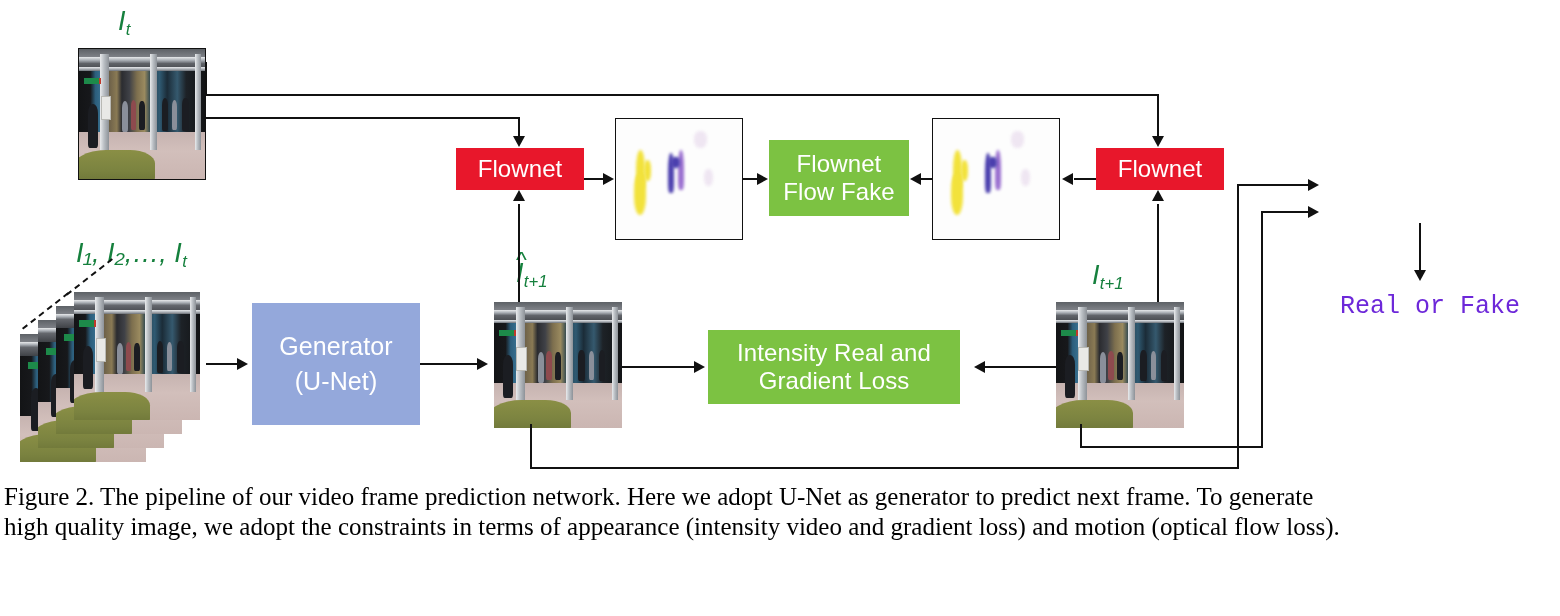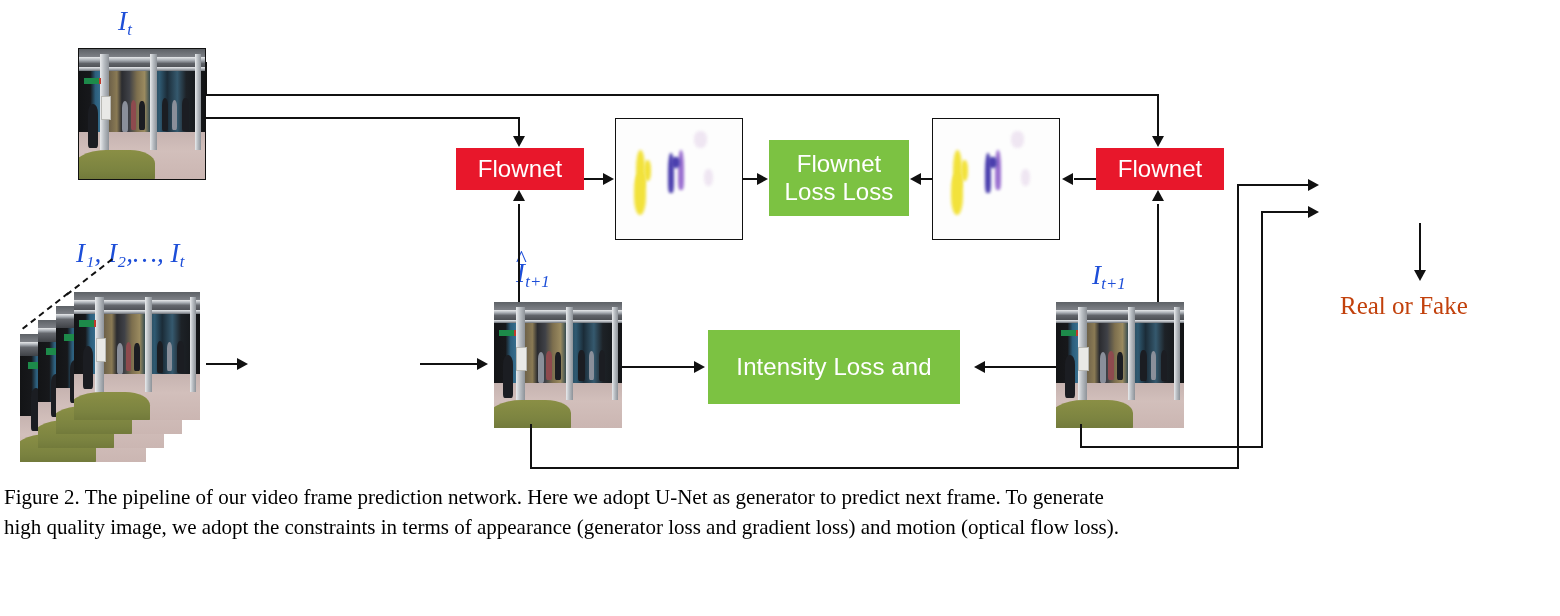--- a/index.html
+++ b/index.html
@@ -32,23 +32,23 @@
     color: #ffffff;
     font-family: "Liberation Sans", sans-serif;
     font-weight: 400;
     line-height: 1.18;
     letter-spacing: .1px;
   }
   .procbox span { display: block; }
 
   
   .mathlabel {
-    font-family: Liberation Serif, serif;
+    font-family: Liberation Sans, sans-serif;
     font-style: italic;
-    color: #1d4ed8;
+    color: #15803d;
     white-space: nowrap;
   }
   .mathlabel sub {
     font-style: italic;
     font-size: .62em;
     vertical-align: baseline;
     position: relative;
     top: .30em;
     left: .02em;
   }
@@ -57,22 +57,22 @@
     position: absolute;
     left: 0; right: 0;
     top: -0.52em;
     text-align: center;
     font-size: .85em;
   }
   .hatwrap { position: relative; display: inline-block; }
 
   
   .plainlabel {
-    font-family: Liberation Serif, serif;
-    color: #c2410c;
+    font-family: Liberation Mono, monospace;
+    color: #6d28d9;
     white-space: nowrap;
   }
 
   
   .thumb { overflow: hidden; background:#cfcfcf; }
   .thumb.bordered { border: 1.6px solid #111; }
 
   
   .scene { position: absolute; inset: 0; overflow: hidden; }
   .sky-roof {
@@ -152,21 +152,21 @@
   .ah-down  { border-left:6px solid transparent; border-right:6px solid transparent; border-top:11px solid #111; }
   .ah-up    { border-left:6px solid transparent; border-right:6px solid transparent; border-bottom:11px solid #111; }
 
   
   #caption {
     position:absolute;
     left: 4px;
     top: 482px;
     width: 1552px;
     font-family: "Liberation Serif", serif;
-    font-size: 21px;
+    font-size: 25px;
     line-height: 30px;
     color: #000;
     text-align: justify;
     text-justify: inter-word;
   }
   #caption .line { display:block; white-space: nowrap; }
   #caption .last { text-align: left; }
 </style>
 </head>
 <body>
@@ -264,20 +264,26 @@
         <div class="person light" style="left:34%;top:40%;width:5%;height:24%;"></div>
         <div class="person red" style="left:41%;top:39%;width:4.5%;height:23%;"></div>
         <div class="person" style="left:48%;top:40%;width:4%;height:22%;"></div>
         <div class="person" style="left:66%;top:38%;width:5%;height:25%;"></div>
         <div class="person light" style="left:74%;top:39%;width:4%;height:23%;"></div>
         <div class="person" style="left:82%;top:38%;width:5%;height:25%;"></div>
       </div>
     </div>
   </div>
 
+  <div class="abs procbox" style="left:252px; top:303px; width:168px; height:122px; background:#94A8DB; font-size:25px;">
+    <div>
+      <span>Generator</span>
+      <span style="margin-top:6px;">(U-Net)</span>
+    </div>
+  </div>
 
   <div class="abs mathlabel" style="left:516px; top:258px; font-size:27px;">
     <span class="hatwrap">
       <span class="up">^</span>
       <span>I</span>
     </span><sub>t+1</sub>
   </div>
 
   <div class="abs thumb" style="left:494px; top:302px; width:128px; height:126px;">
     <div class="scene">
@@ -315,21 +321,21 @@
       <div class="blob violet" style="left:49%; top:26%; width:5%; height:33%; border-radius:45% 45% 25% 25%;"></div>
       <div class="blob purple" style="left:44%; top:32%; width:7%; height:9%; border-radius:40%;"></div>
       <div class="blob faint" style="left:70%; top:42%; width:7%; height:14%; border-radius:45%;"></div>
       <div class="blob faint" style="left:62%; top:10%; width:10%; height:14%; border-radius:45%;"></div>
     </div>
   </div>
 
   <div class="abs procbox" style="left:769px; top:140px; width:140px; height:76px; background:#7CC242; font-size:24px;">
     <div>
       <span>Flownet</span>
-      <span>Loss Loss</span>
+      <span>Flow Fake</span>
     </div>
   </div>
 
   <div class="abs thumb bordered" style="left:932px; top:118px; width:128px; height:122px; background:#fdfdfd;">
     <div class="flowimg">
       <div class="blob yellow" style="left:16%; top:26%; width:7%; height:32%; border-radius:50% 50% 30% 30%;"></div>
       <div class="blob yellow" style="left:14%; top:46%; width:10%; height:34%; border-radius:40% 30% 45% 45%;"></div>
       <div class="blob yellow" style="left:22%; top:34%; width:6%; height:18%; border-radius:40%;"></div>
       <div class="blob purple" style="left:41%; top:28%; width:5%; height:34%; border-radius:45% 45% 25% 25%;"></div>
       <div class="blob violet" style="left:49%; top:26%; width:5%; height:33%; border-radius:45% 45% 25% 25%;"></div>
@@ -365,21 +371,22 @@
       <div class="person red" style="left:41%;top:39%;width:4.5%;height:23%;"></div>
       <div class="person" style="left:48%;top:40%;width:4%;height:22%;"></div>
       <div class="person" style="left:66%;top:38%;width:5%;height:25%;"></div>
       <div class="person light" style="left:74%;top:39%;width:4%;height:23%;"></div>
       <div class="person" style="left:82%;top:38%;width:5%;height:25%;"></div>
     </div>
   </div>
 
   <div class="abs procbox" style="left:708px; top:330px; width:252px; height:74px; background:#7CC242; font-size:24px;">
     <div>
-      <span>Intensity Loss and</span>
+      <span>Intensity Real and</span>
+      <span>Gradient Loss</span>
     </div>
   </div>
 
 
   <div class="abs plainlabel" style="left:1340px; top:292px; font-size:25px;">
     <span>Real or Fake</span>
   </div>
 
   <div class="vline" style="left:205px; top:62px; height:34px;"></div>
   <div class="hline" style="left:205px; top:94px; width:954px;"></div>
@@ -430,16 +437,16 @@
   <div class="hline" style="left:1080px; top:446px; width:183px;"></div>
   <div class="vline" style="left:1261px; top:211px; height:236px;"></div>
   <div class="hline" style="left:1261px; top:211px; width:48px;"></div>
   <div class="arrowhead ah-right" style="left:1308px; top:206px;"></div>
 
   <div class="vline" style="left:1419px; top:223px; height:48px;"></div>
   <div class="arrowhead ah-down" style="left:1414px; top:270px;"></div>
 
   <div id="caption">
     <span class="line">Figure 2. The pipeline of our video frame prediction network.  Here we adopt U-Net as generator to predict next frame.  To generate</span>
-    <span class="line">high quality image, we adopt the constraints in terms of appearance (generator loss and gradient loss) and motion (optical flow loss).</span>
+    <span class="line">high quality image, we adopt the constraints in terms of appearance (intensity video and gradient loss) and motion (optical flow loss).</span>
   </div>
 
 </div>
 
 </body></html>

